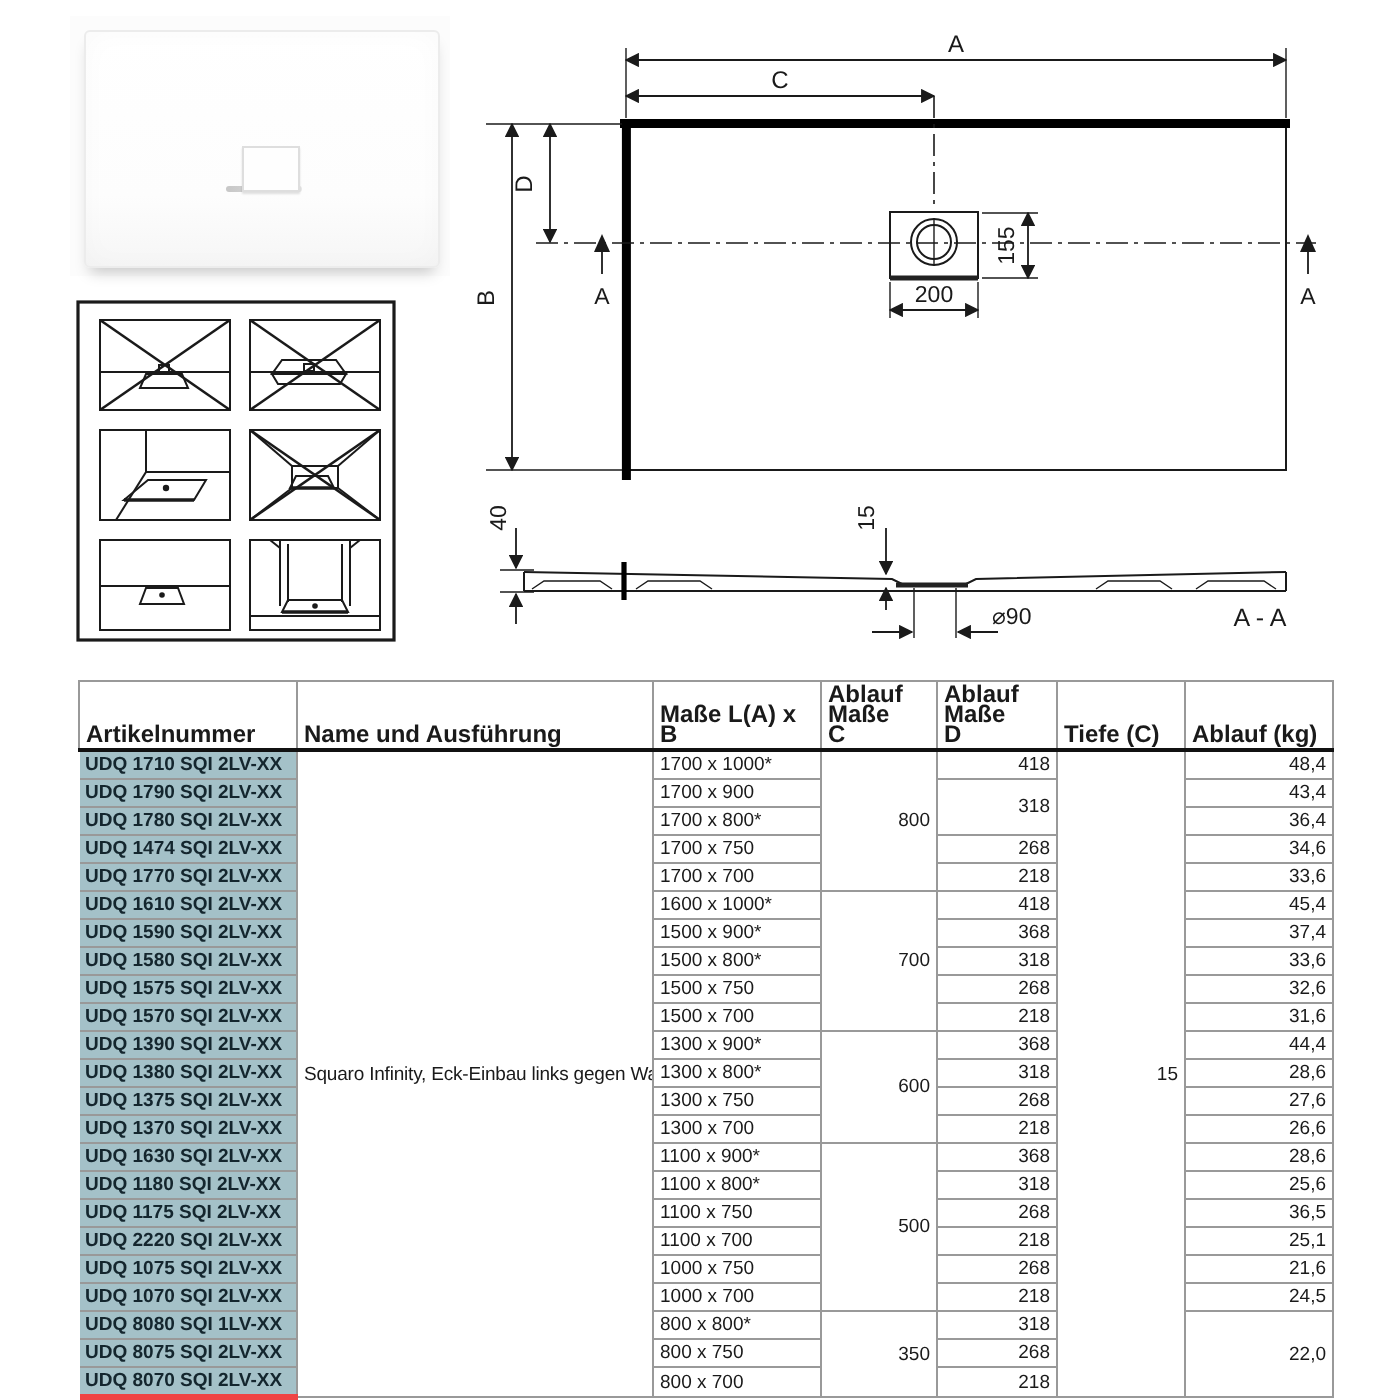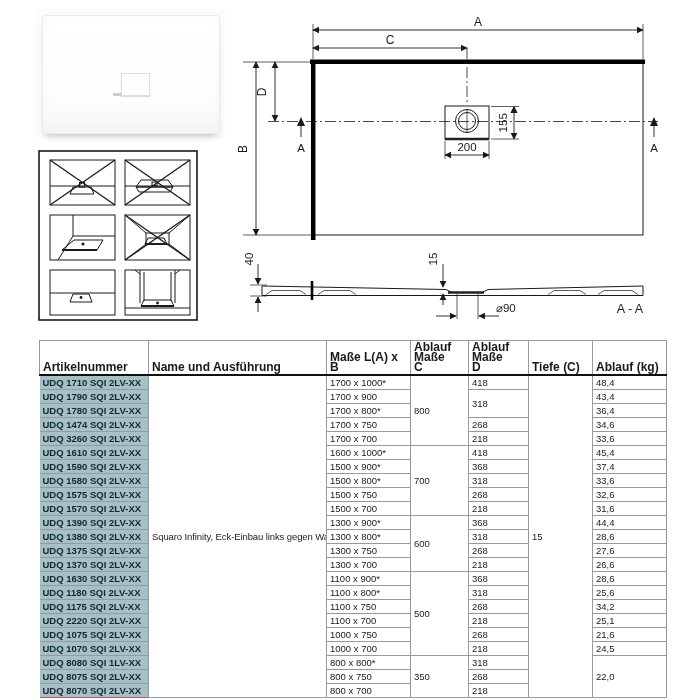--- a/index.html
+++ b/index.html
@@ -30,23 +30,23 @@
   .pxX{stroke:#1a1a1a;stroke-width:1.3;fill:none;}
   .pxT{stroke:#1a1a1a;stroke-width:1.8;fill:none;}
   
   table.spec{position:absolute;left:39px;top:340px;width:627px;border-collapse:collapse;table-layout:fixed;}
   table.spec th{font-size:12px;font-weight:bold;text-align:left;vertical-align:bottom;
       padding:1px 3px 2px 3px;border:1px solid #999;border-bottom:2px solid #111;
       white-space:pre-line;line-height:10px;height:24px;box-sizing:border-box;}
   table.spec td{font-size:9.5px;padding:0 3px;border-right:1px solid #999;border-bottom:1px solid #999;
       white-space:nowrap;overflow:hidden;vertical-align:middle;line-height:13px;height:13.4px;box-sizing:border-box;}
   td.art{background:#a4c1c8;font-weight:bold;font-size:9px;color:#14262e;border-bottom:1px solid #fff;}
-  tr:last-child td.art{border-bottom:1px solid #ef4444;}
+  tr:last-child td.art{border-bottom:3px solid #ef4444;}
   td.name-cell{font-size:8.6px;letter-spacing:-0.1px;}
-  td.mid{vertical-align:middle;}
+  td.mid{vertical-align:middle;text-align:right;}
 </style>
 </head>
 <body>
 
 <div class="page">
 
   <div class="photo">
     <div class="tray">
       <div class="drain-shadow"></div>
       <div class="drain-cover"></div>
@@ -259,21 +259,21 @@
           <td>1700 x 800*</td>
           <td class="mid">36,4</td>
         </tr>
         <tr>
           <td class="art">UDQ 1474 SQI 2LV-XX</td>
           <td>1700 x 750</td>
           <td class="mid">268</td>
           <td class="mid">34,6</td>
         </tr>
         <tr>
-          <td class="art">UDQ 3260 SQI 2LV-XX</td>
+          <td class="art">UDQ 1770 SQI 2LV-XX</td>
           <td>1700 x 700</td>
           <td class="mid">218</td>
           <td class="mid">33,6</td>
         </tr>
         <tr>
           <td class="art">UDQ 1610 SQI 2LV-XX</td>
           <td>1600 x 1000*</td>
           <td class="mid" rowspan="5">700</td>
           <td class="mid">418</td>
           <td class="mid">45,4</td>
@@ -337,21 +337,21 @@
         <tr>
           <td class="art">UDQ 1180 SQI 2LV-XX</td>
           <td>1100 x 800*</td>
           <td class="mid">318</td>
           <td class="mid">25,6</td>
         </tr>
         <tr>
           <td class="art">UDQ 1175 SQI 2LV-XX</td>
           <td>1100 x 750</td>
           <td class="mid">268</td>
-          <td class="mid">34,2</td>
+          <td class="mid">36,5</td>
         </tr>
         <tr>
           <td class="art">UDQ 2220 SQI 2LV-XX</td>
           <td>1100 x 700</td>
           <td class="mid">218</td>
           <td class="mid">25,1</td>
         </tr>
         <tr>
           <td class="art">UDQ 1075 SQI 2LV-XX</td>
           <td>1000 x 750</td>

